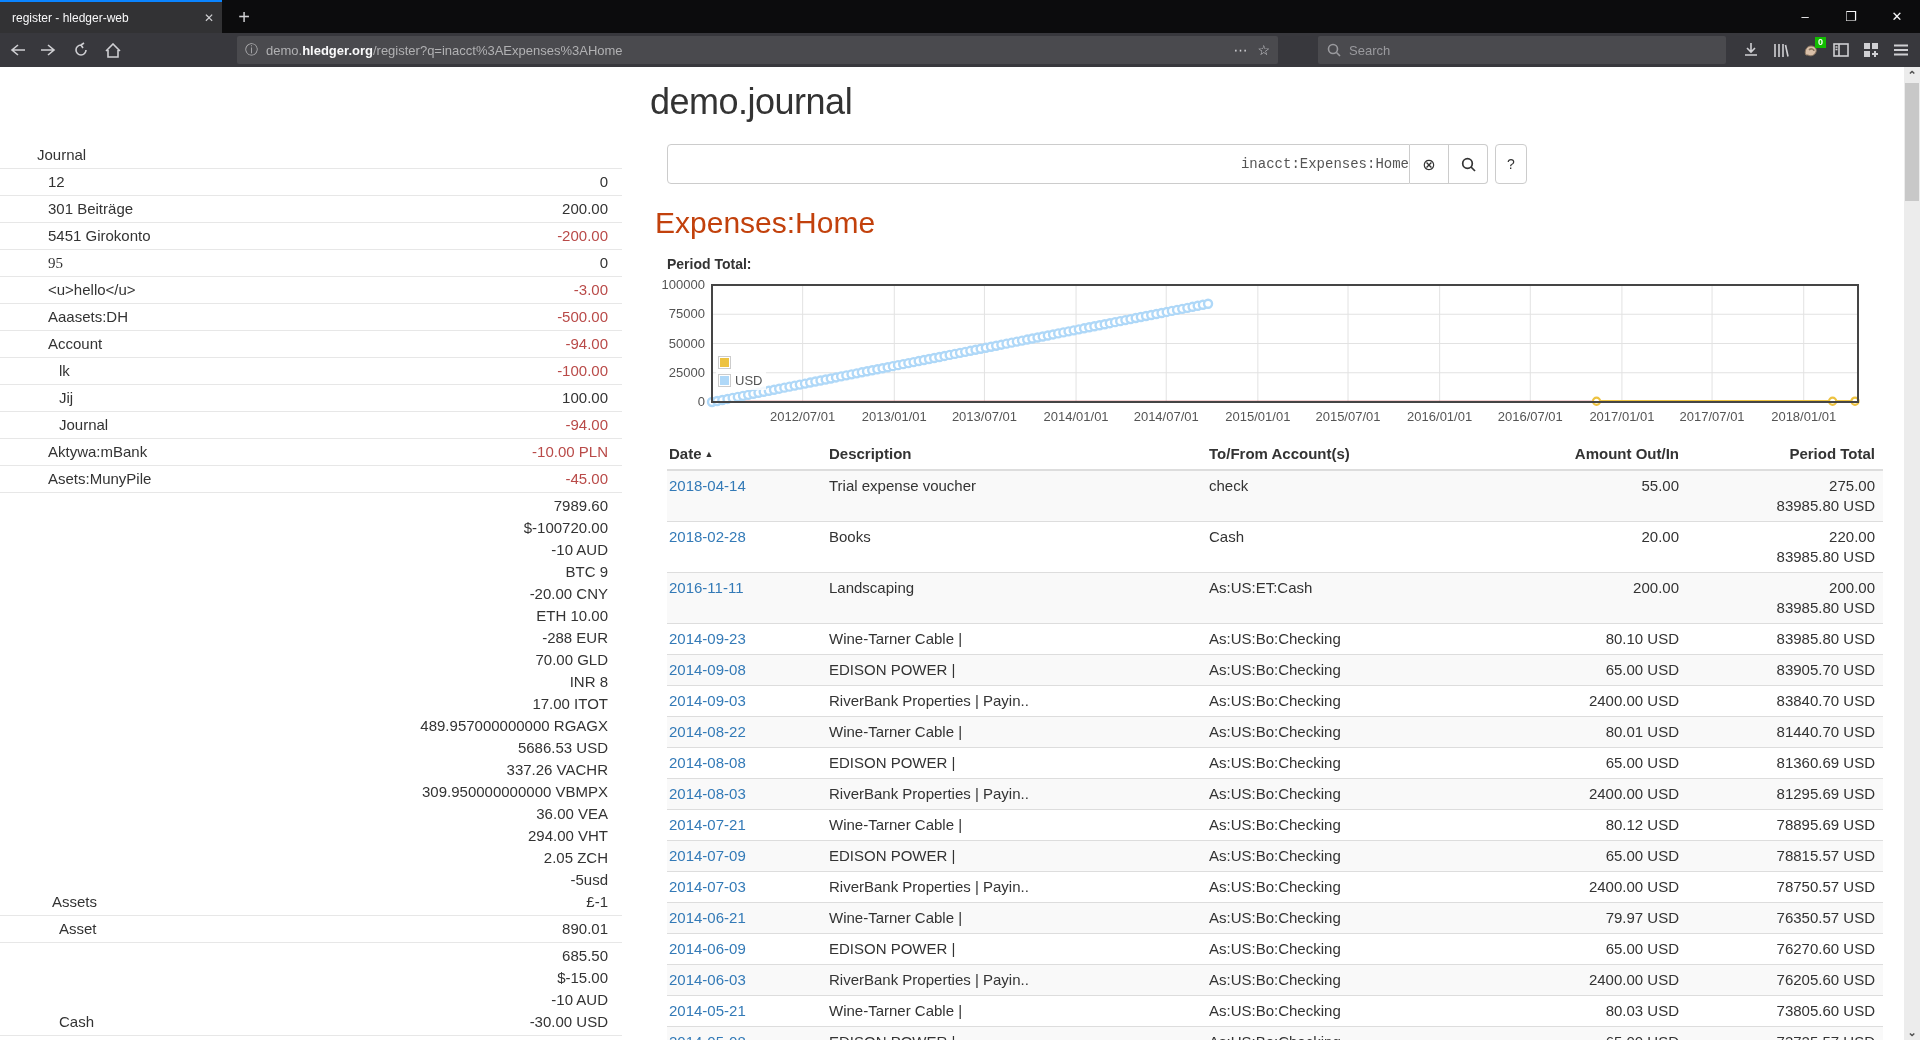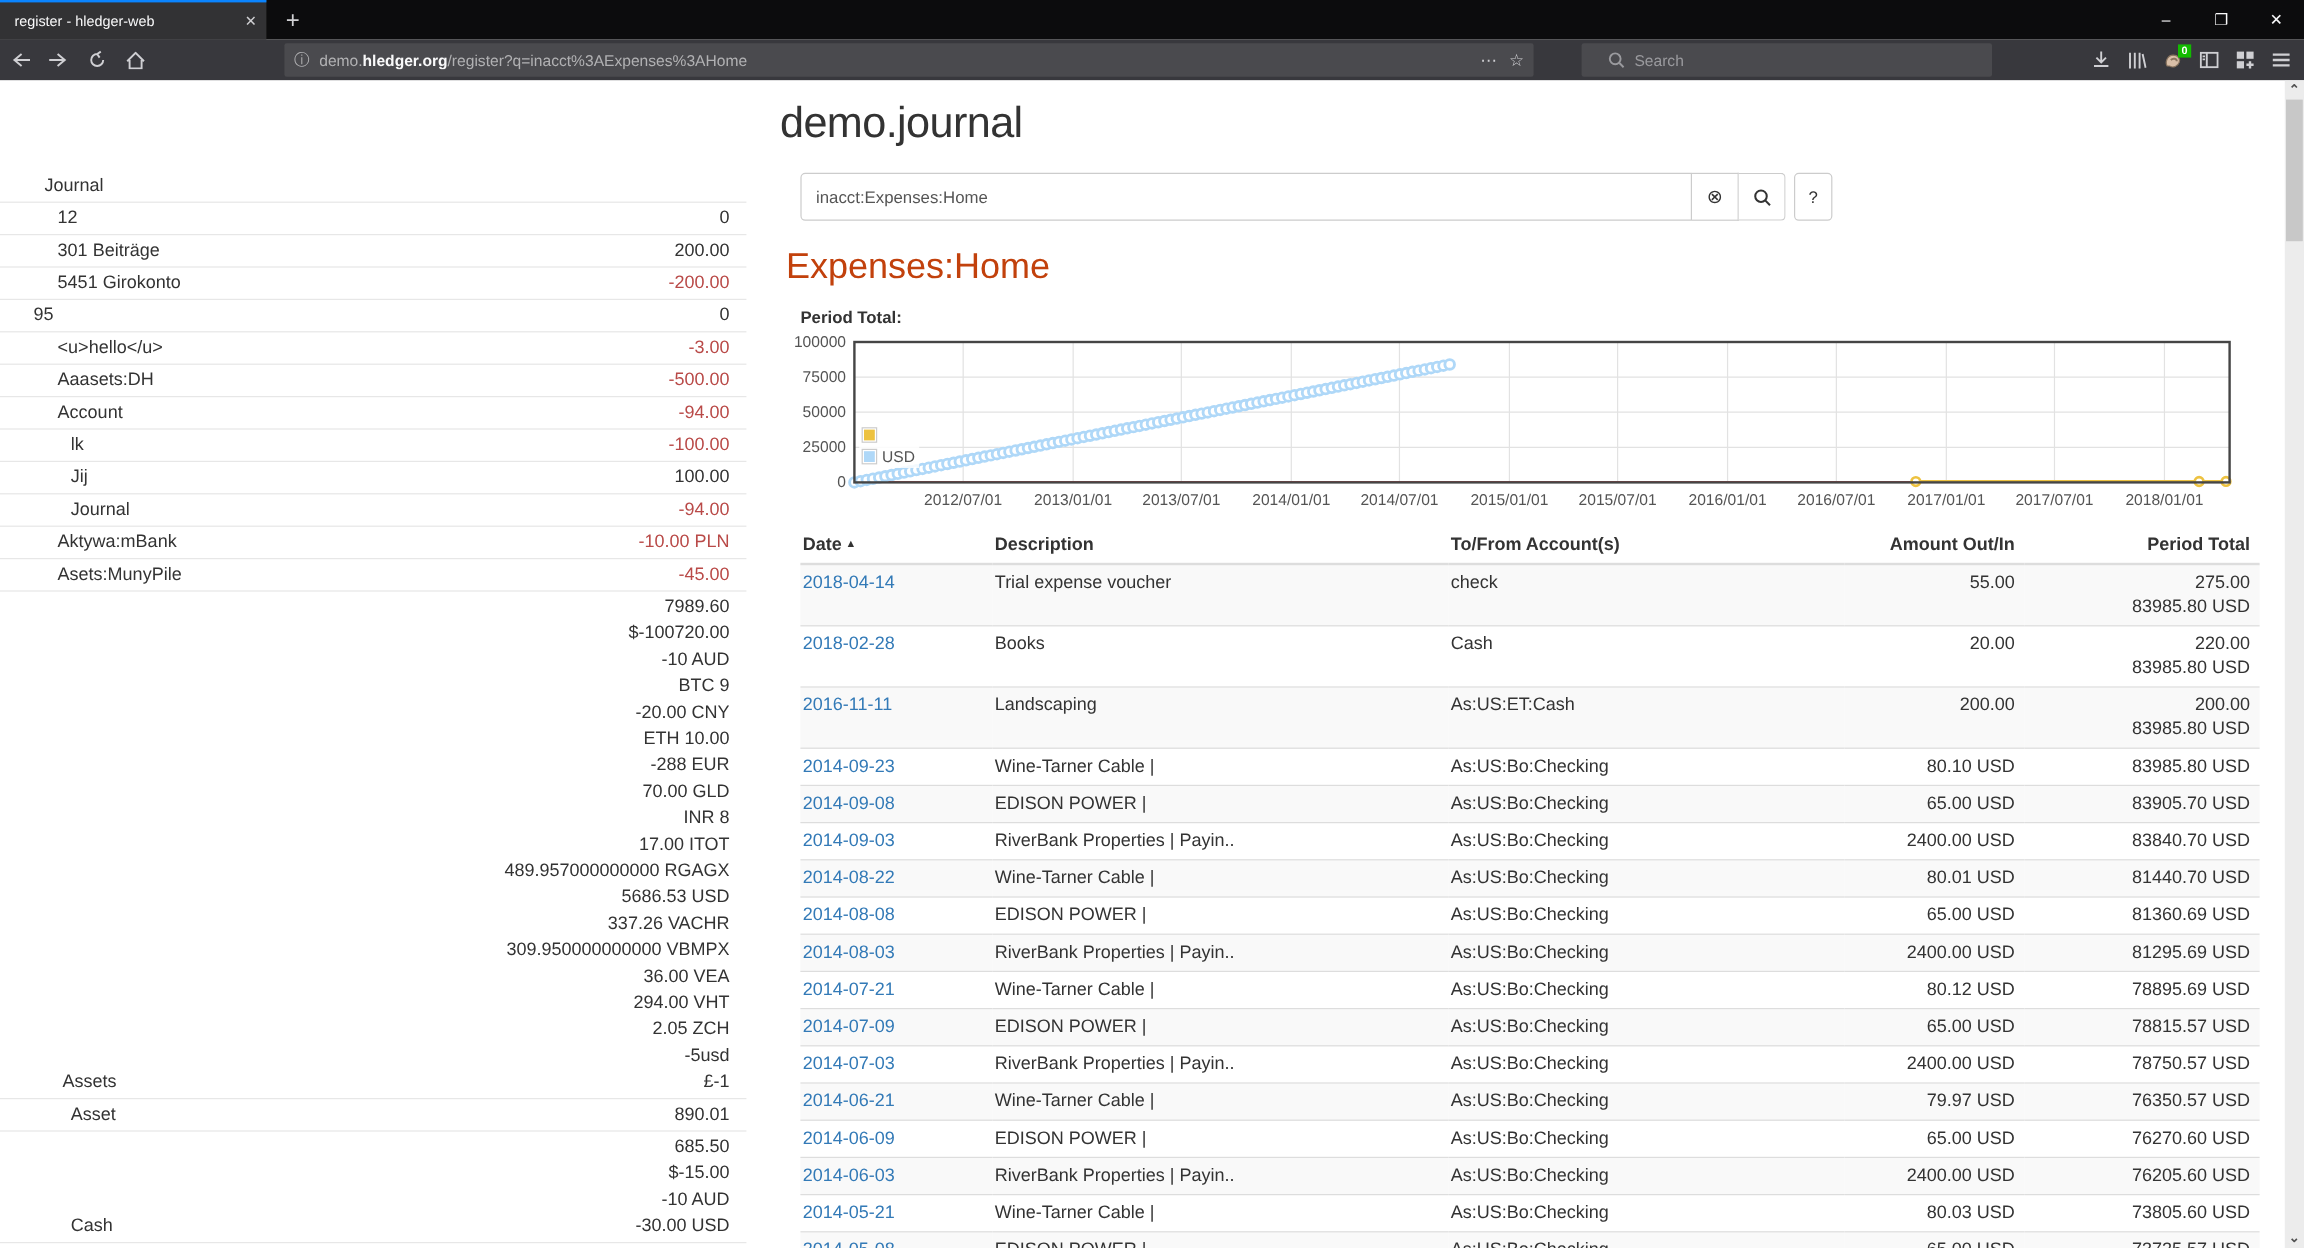--- a/index.html
+++ b/index.html
@@ -18,22 +18,22 @@
   #navbar { position:absolute; left:0; top:33px; width:1920px; height:34px; background:#38383d;
             display:flex; align-items:center; }
   .nav-icon { width:30px; height:26px; display:flex; align-items:center; justify-content:center; margin-left:2px; }
   .nav-icon svg { stroke:#cfcfd3; fill:none; stroke-width:1.6; }
   #urlbar { position:absolute; left:237px; top:3px; width:1041px; height:28px; background:#4a4a4e;
             border-radius:2px; display:flex; align-items:center; padding:0 8px; }
   #urlbar .info-icon { color:#b1b1b3; font-size:13px; margin-right:8px; }
   #url-text { font-size:13px; color:#b1b1b3; white-space:nowrap; overflow:hidden; flex:1; }
   #url-text b { color:#f9f9fa; font-weight:bold; }
   .urlbar-end { color:#cfcfd3; font-size:14px; margin-left:10px; }
-  #browser-search { position:absolute; left:1318px; top:3px; width:342px; height:28px; background:#4a4a4e;
-                    border-radius:2px; display:flex; align-items:center; padding:0 22px; }
+  #browser-search { position:absolute; left:1318px; top:3px; width:408px; height:28px; background:#4a4a4e;
+                    border-radius:2px; display:flex; align-items:center; padding:0 9px; }
   #browser-search svg { stroke:#9a9a9e; fill:none; stroke-width:1.6; }
   #browser-search .ph { color:#9a9a9e; font-size:13px; margin-left:8px; }
   #toolbar-right { position:absolute; right:4px; top:0; height:34px; display:flex; align-items:center; }
   .tb-icon { width:30px; height:28px; position:relative; display:flex; align-items:center; justify-content:center; }
   .tb-icon svg { stroke:#cfcfd3; fill:none; stroke-width:1.6; }
   .badge-green { position:absolute; right:0px; top:1px; background:#12bc00; color:#fff; font-size:9px;
                  padding:0 3px; font-weight:bold; line-height:11px; }
   
   #page { position:absolute; left:0; top:67px; width:1920px; height:973px; background:#fff; overflow:hidden; }
   
@@ -45,21 +45,21 @@
   #sidebar { position:absolute; left:0; top:43px; width:622px;margin-top:32px; }
   .side-row { display:flex; align-items:flex-end; border-bottom:1px solid #e7e7e7; padding:2px 14px 2px 0; }
   .side-label { flex:1; font-size:15px; color:#333; line-height:22px; text-decoration:none; }
   .side-lines { text-align:right; font-size:15px; line-height:22px; color:#333; }
   .neg { color:#b94a48; }
   
   #main { position:absolute; left:650px; top:0; width:1248px; padding-top:14px; }
   #page-title { font-size:36px; font-weight:500; color:#333; letter-spacing:-.5px; }
   #search-form { margin:21px 0 0 17px; display:flex; height:40px; width:860px; }
   #search-input { flex:1; border:1px solid #ccc; border-radius:4px 0 0 4px; font-size:14px; color:#555;
-                  padding:0 12px; font-family:Liberation Sans, sans-serif; outline:none; }
+                  padding:0 0; font-family:Liberation Mono, monospace; outline:none;text-align:right; }
   .sbtn { width:39px; border:1px solid #ccc; border-left:none; background:#fff; color:#333; font-size:16px;
           display:flex; align-items:center; justify-content:center; cursor:pointer; }
   .sbtn.grp-end { border-radius:0 4px 4px 0; }
   #help-btn { width:32px; margin-left:7px; border:1px solid #ccc; border-radius:4px; background:#fff;
               font-size:14px; color:#333; display:flex; align-items:center; justify-content:center; }
   #acct-heading { font-size:30px; font-weight:500; color:#c2410c; margin:22px 0 0 5px; }
   #chart-label { font-size:14px; font-weight:bold; color:#333; margin:16px 0 2px 17px; }
   #chart-wrap { position:relative; margin-left:0; width:1245px; height:155px; }
   #chart-legend { position:absolute; left:66px; top:78px; background:rgba(255,255,255,.85); padding:1px 4px 1px 2px; }
   .leg-row { display:flex; align-items:center; height:18px; }
@@ -189,21 +189,21 @@
           <div>200.00</div>
         </div>
       </div>
       <div class="side-row">
         <a class="side-label" style="padding-left: 48px;">5451 Girokonto</a>
         <div class="side-lines">
           <div class="neg">-200.00</div>
         </div>
       </div>
       <div class="side-row">
-        <a class="side-label" style="padding-left: 28px;">95</a>
+        <a class="side-label" style="padding-left: 48px; font-family: Liberation Serif, serif;">95</a>
         <div class="side-lines">
           <div>0</div>
         </div>
       </div>
       <div class="side-row">
         <a class="side-label" style="padding-left: 48px;">&lt;u&gt;hello&lt;/u&gt;</a>
         <div class="side-lines">
           <div class="neg">-3.00</div>
         </div>
       </div>

